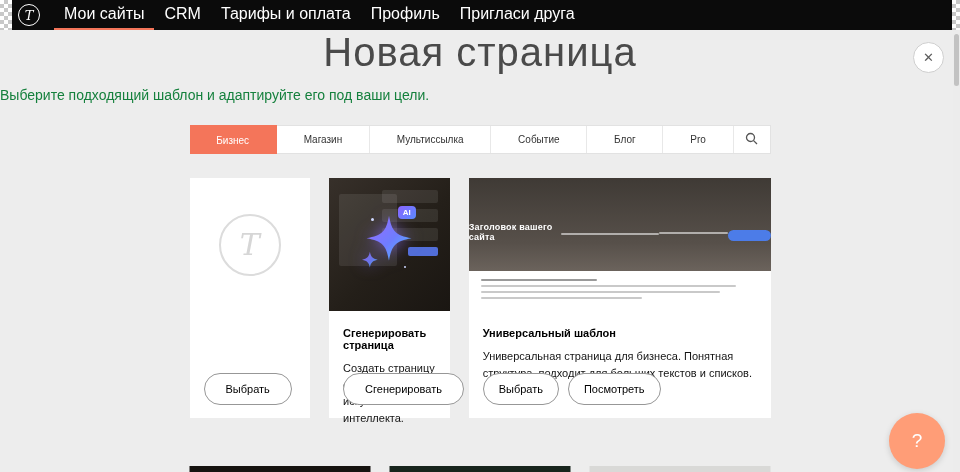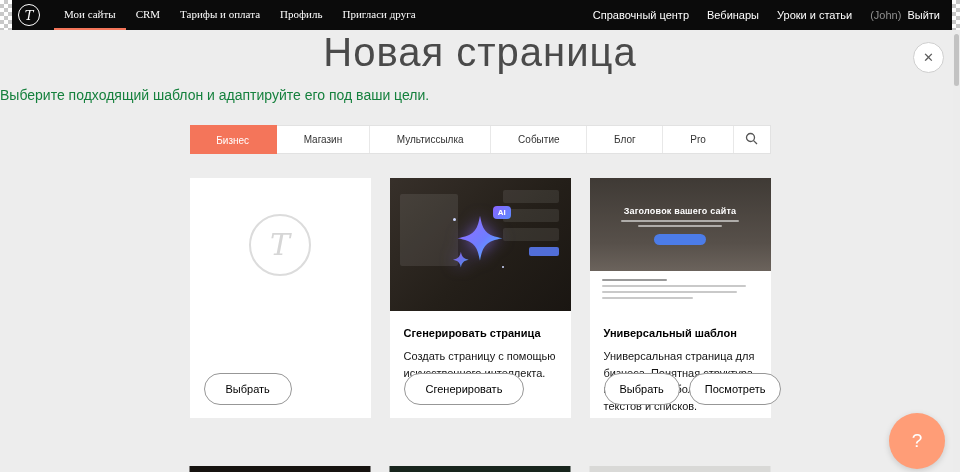--- a/index.html
+++ b/index.html
@@ -24,22 +24,22 @@
   .checker.left { left:0; }
   .checker.right { right:0; width:8px; }
   .logo {
     align-self:center; width:22px; height:22px; border-radius:50%;
     border:1.5px solid #fff; color:#fff; display:flex; align-items:center; justify-content:center;
     font-family:"DejaVu Serif", serif; font-size:13px; font-style:italic; margin-right:14px;
     flex:0 0 auto; cursor:pointer;
   }
   .tb-menu { display:flex; }
   .tb-item {
-    color:#fff; font-size:11px; line-height:28px; padding:0 10px;
-    border-bottom:2px solid transparent; cursor:pointer; white-space:nowrap;font-family:Liberation Serif, serif;
+    color:#fff; font-size:16px; line-height:28px; padding:0 10px;
+    border-bottom:2px solid transparent; cursor:pointer; white-space:nowrap;
   }
   .tb-item.active { border-bottom-color:var(--color-accent, #f4755a); }
   .tb-right { margin-left:auto; display:flex; align-items:center; }
   .tb-link { color:#fff; font-size:11px; padding:0 9px; cursor:pointer; white-space:nowrap; }
   .tb-account { font-size:11px; padding-left:9px; cursor:pointer; white-space:nowrap; }
   .tb-account .acc-name { color:#8f8f8f; }
   .tb-account .acc-logout { color:#fff; margin-left:3px; }
 
   
   .page-title {
@@ -113,21 +113,21 @@
     color:#fff; font-size:8px; font-weight:bold; padding:2px 5px; border-radius:4px;
   }
   .ai-dot { position:absolute; background:#cfd8ff; border-radius:50%; }
   .ai-dot.d1 { width:3px; height:3px; left:35%; top:30%; }
   .ai-dot.d2 { width:2px; height:2px; left:62%; top:66%; }
 
   
   .thumb-preview { display:flex; flex-direction:column; }
   .preview-hero {
     height:96px; background:linear-gradient(180deg,#3f3a35 0%,#57504a 70%,#6b635c 100%);
-    display:flex; flex-direction:column; align-items:center; padding-top:28px;
+    display:flex; flex-direction:row; align-items:center; padding-top:14px;
   }
   .preview-heading { font-size:9px; font-weight:bold; color:#fff; letter-spacing:.2px; }
   .preview-line { height:2px; background:rgba(255,255,255,.55); border-radius:1px; margin-top:4px; }
   .preview-line.l1 { width:118px; }
   .preview-line.l2 { width:84px; margin-top:3px; }
   .preview-cta {
     margin-top:7px; width:52px; height:11px; border-radius:6px;
     background:var(--color-preview_button,#4c7ce8); cursor:pointer;
   }
   .preview-bottom { flex:1; background:#fff; padding:8px 12px; }
@@ -170,29 +170,20 @@
   <div class="checker left"></div>
   <div class="logo">
     <span>T</span>
   </div>
   <div class="tb-menu">
     <div class="tb-item active">Мои сайты</div>
     <div class="tb-item">CRM</div>
     <div class="tb-item">Тарифы и оплата</div>
     <div class="tb-item">Профиль</div>
     <div class="tb-item">Пригласи друга</div>
-  </div>
-  <div class="tb-right">
-    <div class="tb-link">Справочный центр</div>
-    <div class="tb-link">Вебинары</div>
-    <div class="tb-link">Уроки и статьи</div>
-    <div class="tb-account">
-      <span class="acc-name">(John)</span>
-      <span class="acc-logout">Выйти</span>
-    </div>
   </div>
   <div class="checker right"></div>
 </div>
 
 <div style="margin-top:30px;">
   <div class="page-title">Новая страница</div>
   <div class="page-subtitle">Выберите подходящий шаблон и адаптируйте его под ваши цели.</div>
 </div>
 
 <div class="tabs">

